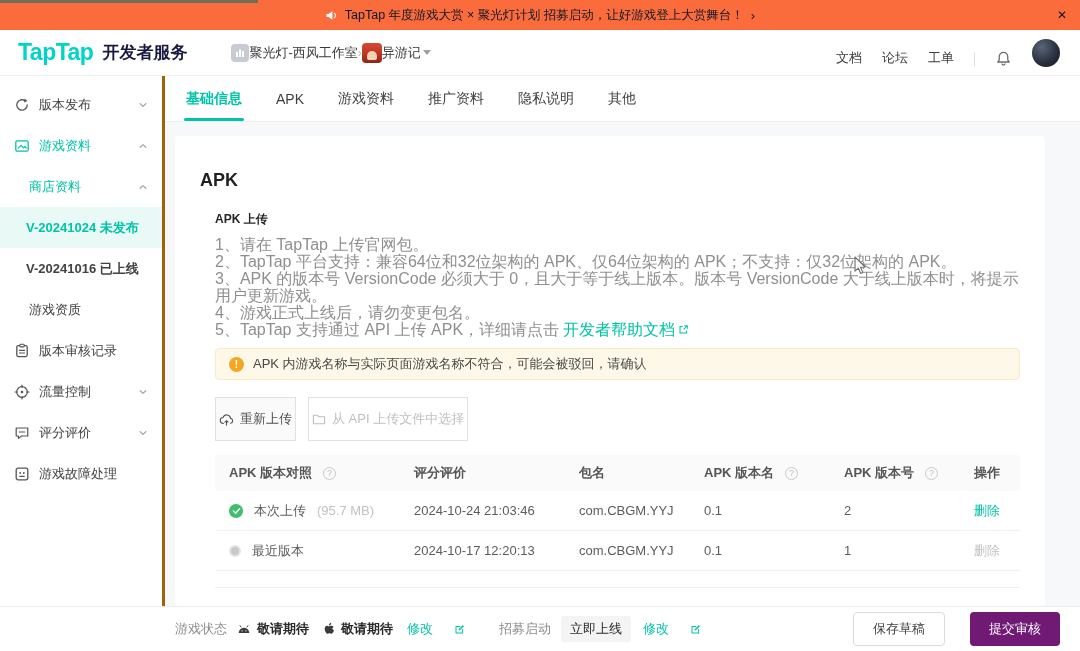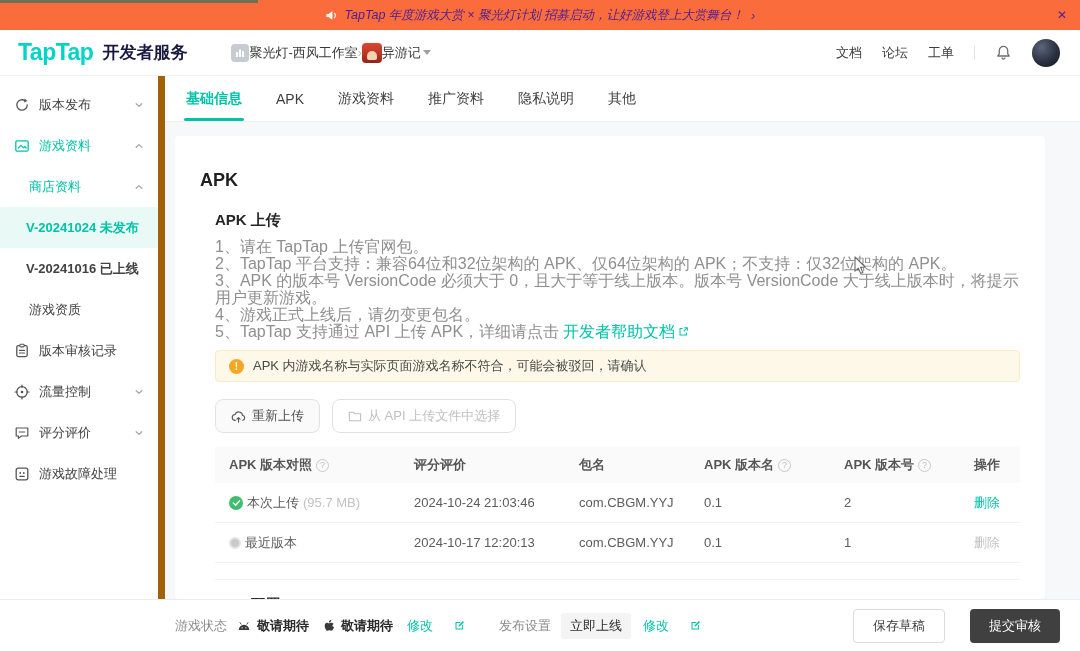--- a/index.html
+++ b/index.html
@@ -1,99 +1,99 @@
 <!DOCTYPE html>
 <html><head>
 <meta charset="utf-8">
 <style>
   * { margin:0; padding:0; box-sizing:border-box; }
   html,body { width:1080px; height:651px; overflow:hidden; }
   body { font-family:"Liberation Sans","DejaVu Sans",sans-serif; background:#fff; color:#333; position:relative; font-size:13px; }
   .page { display:flex; flex-direction:column; height:651px; }
 
   
-  .banner { height:30px; background:#fb6c3c; color:#4c1d95; display:flex; align-items:center; justify-content:center; position:relative; font-size:12.5px; flex:0 0 auto;font-style:italic; }
+  .banner { height:30px; background:#fb6c3c; color:#0f172a; display:flex; align-items:center; justify-content:center; position:relative; font-size:12.5px; flex:0 0 auto; }
   .banner .dark-strip { position:absolute; left:0; top:0; width:258px; height:3px; background:#6f6f58; }
   .banner-inner { display:flex; align-items:center; gap:7px; }
   .banner-arrow { font-size:13px; opacity:.95; }
   .banner-close { position:absolute; right:13px; top:0; height:30px; display:flex; align-items:center; font-size:12px; cursor:pointer; }
 
   
   .header { height:46px; background:#fff; border-bottom:1px solid #f0f0f0; display:flex; align-items:center; padding:0 20px 0 18px; flex:0 0 auto; }
   .logo { font-size:23px; font-weight:800; color:#00d5c5; letter-spacing:-0.5px; }
   .product { font-size:17px; font-weight:700; color:#17193f; margin-left:9px; }
   .breadcrumb { display:flex; align-items:center; margin-left:44px; color:#383838; }
   .org-icon { width:18px; height:18px; border-radius:4px; background:#c7ccd4; display:flex; align-items:center; justify-content:center; }
   .bc-sep { color:#bbb; font-size:12px; }
   .game-icon { width:20px; height:20px; border-radius:4px; background:linear-gradient(180deg,#d84a30 0%,#b93322 60%,#8e2418 100%); position:relative; overflow:hidden; }
   .game-icon::after { content:""; position:absolute; left:5px; top:8px; width:10px; height:9px; border-radius:5px 5px 2px 2px; background:#f3d4b2; }
   .caret { width:0; height:0; border-left:4px solid transparent; border-right:4px solid transparent; border-top:5px solid #9aa0a6; margin-left:2px; }
-  .header-nav { margin-left:auto; display:flex; align-items:center; gap:20px; color:#3c3c3c; }
+  .header-nav { margin-left:auto; display:flex; align-items:flex-end; gap:20px; color:#3c3c3c; }
   .hn-divider { width:1px; height:15px; background:#e3e3e3; }
   .avatar { width:28px; height:28px; border-radius:50%; background:radial-gradient(circle at 35% 30%,#5a6678 0%,#2b3140 55%,#12151d 100%); }
 
   
   .app-body { flex:1 1 auto; display:flex; min-height:0; }
-  .sidebar { width:165px; flex:0 0 165px; border-right:7px solid #a16207; background:#fff; padding-top:8px; }
+  .sidebar { width:165px; flex:0 0 165px; border-right:3px solid #a16207; background:#fff; padding-top:8px; }
   .side-item { height:41px; display:flex; align-items:center; padding:0 14px; color:#424242; cursor:pointer; }
   .side-item .s-icon { width:16px; height:16px; margin-right:9px; display:flex; align-items:center; color:#555; flex:0 0 auto; }
   .side-item .chev { margin-left:auto; color:#a8a8a8; display:flex; }
   .side-item.teal { color:#00c3a7; }
   .side-item.teal .s-icon { color:#00c3a7; }
   .side-item.sub1 { padding-left:29px; }
   .side-item.sub2 { padding-left:26px;font-weight:bold; }
   .side-item.active-bg { background:#e9f9f5; }
 
   .main { flex:1 1 auto; display:flex; flex-direction:column; background:#f7f8fa; min-width:0; }
   .tabs { height:46px; background:#fff; border-bottom:1px solid #f0f0f0; display:flex; align-items:stretch; padding-left:21px; gap:34px; flex:0 0 auto; }
   .tab { display:flex; align-items:center; position:relative; font-size:14px; color:#3f3f3f; cursor:pointer; }
   .tab.active { color:#00c3a7; font-weight:600; }
   .tab.active::after { content:""; position:absolute; left:-2px; right:-2px; bottom:0; height:3px; border-radius:2px; background:#00c3a7; }
 
   .content { flex:1 1 auto; padding:14px 35px 0 10px; min-height:0; }
   .card { background:#fff; border-radius:4px; height:100%; padding:34px 25px 0 25px; overflow:hidden; position:relative; }
   .page-title { font-size:18px; font-weight:700; color:#1f1f1f; margin-bottom:20px; }
   .section { margin-left:15px; }
-  .sec-title { font-size:15px; font-weight:700; color:#262626; }
+  .sec-title { font-size:12px; font-weight:700; color:#262626; }
   .inst-list { margin-top:8px; }
   .inst-item { font-size:16px; color:#8f8f8f; line-height:17px; display:flex; align-items:center; flex-wrap:wrap; }
   .help-link { color:#00c3a7; text-decoration:none; margin-left:4px; display:inline-flex; align-items:center; gap:3px; }
 
   .warning { margin-top:10px; background:#fdf8e7; border:1px solid #f6ecca; border-radius:4px; height:32px; display:flex; align-items:center; gap:9px; padding:0 13px; font-size:13px; color:#4a4a4a; }
   .warn-icon { width:15px; height:15px; border-radius:50%; background:#f5a623; color:#fff; font-size:10px; font-weight:700; display:flex; align-items:center; justify-content:center; flex:0 0 auto; }
 
   .btn-row { margin-top:17px; display:flex; gap:12px; }
-  .btn-gray { height:34px; padding:0 15px; background:#fafafa; border:1px solid #e1e1e1; border-radius:8px; font-size:13px; color:#4f4f4f; display:inline-flex; align-items:center; gap:6px; cursor:pointer; }
+  .btn-gray { height:44px; padding:0 3px; background:#fafafa; border:1px solid #e1e1e1; border-radius:0; font-size:13px; color:#4f4f4f; display:inline-flex; align-items:center; gap:6px; cursor:pointer; }
   .btn-gray.disabled { color:#c0c0c0; background:#fff; cursor:default;justify-content:center; }
 
   .apk-table { margin-top:14px; width:805px; }
   .t-head { display:flex; background:#fafafa; height:36px; align-items:center; font-size:13px; color:#555; font-weight:600; border-radius:2px; }
   .t-row { display:flex; height:40px; align-items:center; font-size:13px; color:#5c5c5c; border-bottom:1px solid #f2f2f2; }
   .t-row:first-of-type { border-top:1px solid #f7f7f7; }
-  .tc { padding-left:14px; display:flex; align-items:center; gap:4px; }
+  .tc { padding-left:14px; display:flex; align-items:center; gap:11px; }
   .c1{width:185px;} .c2{width:165px;} .c3{width:125px;} .c4{width:140px;} .c5{width:130px;} .c6{width:60px;}
   .q-icon { width:13px; height:13px; border-radius:50%; border:1px solid #c9c9c9; color:#c0c0c0; font-size:9px; font-weight:400; display:inline-flex; align-items:center; justify-content:center; }
   .check-icon { width:14px; height:14px; border-radius:50%; background:#3fbe6e; display:inline-flex; align-items:center; justify-content:center; flex:0 0 auto; }
   .dot-icon { width:12px; height:12px; border-radius:50%; background:#c9c9c9; border:2px solid #e3e3e3; flex:0 0 auto; }
   .size-note { color:#c2c2c2; }
   .link-teal { color:#00c3a7; cursor:pointer; text-decoration:none; }
   .link-gray { color:#c2c2c2; cursor:default; text-decoration:none; }
   .hr { height:1px; background:#f0f0f0; margin-top:16px; width:805px; }
   .next-sec { margin-top:16px; }
 
   
-  .footer { height:52px; flex:0 0 auto; background:#fff; border-top:1px solid #ededed; display:flex; align-items:center; padding:0 20px 0 175px; }
+  .footer { height:45px; flex:0 0 auto; background:#fff; border-top:1px solid #ededed; display:flex; align-items:center; padding:0 20px 0 175px; }
   .f-label { color:#8c8c8c; margin-right:10px; }
   .f-status { display:flex; align-items:center; gap:6px; font-weight:700; color:#2b2b2b; margin-right:14px; }
   .f-link { color:#00c3a7; display:inline-flex; align-items:center; gap:21px; cursor:pointer; margin-right:6px; }
   .f-badge { background:#f4f4f4; border-radius:3px; padding:4px 9px; color:#2b2b2b; margin-right:12px; }
   .f-group2 { margin-left:28px; display:flex; align-items:center; }
   .f-buttons { margin-left:auto; display:flex; gap:25px; }
   .btn-outline { height:34px; padding:0 19px; background:#fff; border:1px solid #dcdcdc; border-radius:4px; color:#3f3f3f; font-size:13px; display:inline-flex; align-items:center; cursor:pointer; }
-  .btn-primary { height:34px; padding:16px 19px; background:#404040; border:none; border-radius:4px; color:#fff; font-size:13px; display:inline-flex; align-items:center; cursor:pointer; }
+  .btn-primary { height:34px; padding:16px 19px; background:#701a75; border:none; border-radius:4px; color:#fff; font-size:13px; display:inline-flex; align-items:center; cursor:pointer; }
 
   .cursor { position:absolute; left:851px; top:256px; z-index:50; pointer-events:none; }
   svg { display:block; }
 </style>
 </head>
 <body>
 
 <div class="page">
 
   <div class="banner">
@@ -410,21 +410,21 @@
     <span class="f-link">
       <span>修改</span>
       <span>
         <svg width="11" height="11" viewBox="0 0 12 12">
             <path d="M6.8 2.6H2.2v7.2h7.2V5.4" fill="none" stroke="currentColor" stroke-width="1.1"></path>
             <path d="M9.6 1.2 10.8 2.4 6.4 6.8 4.8 7.2 5.2 5.6z" fill="currentColor"></path>
           </svg>
       </span>
     </span>
     <span class="f-group2">
-      <span class="f-label">发布设置</span>
+      <span class="f-label">招募启动</span>
       <span class="f-badge">立即上线</span>
       <span class="f-link">
         <span>修改</span>
         <span>
           <svg width="11" height="11" viewBox="0 0 12 12">
               <path d="M6.8 2.6H2.2v7.2h7.2V5.4" fill="none" stroke="currentColor" stroke-width="1.1"></path>
               <path d="M9.6 1.2 10.8 2.4 6.4 6.8 4.8 7.2 5.2 5.6z" fill="currentColor"></path>
             </svg>
         </span>
       </span>

